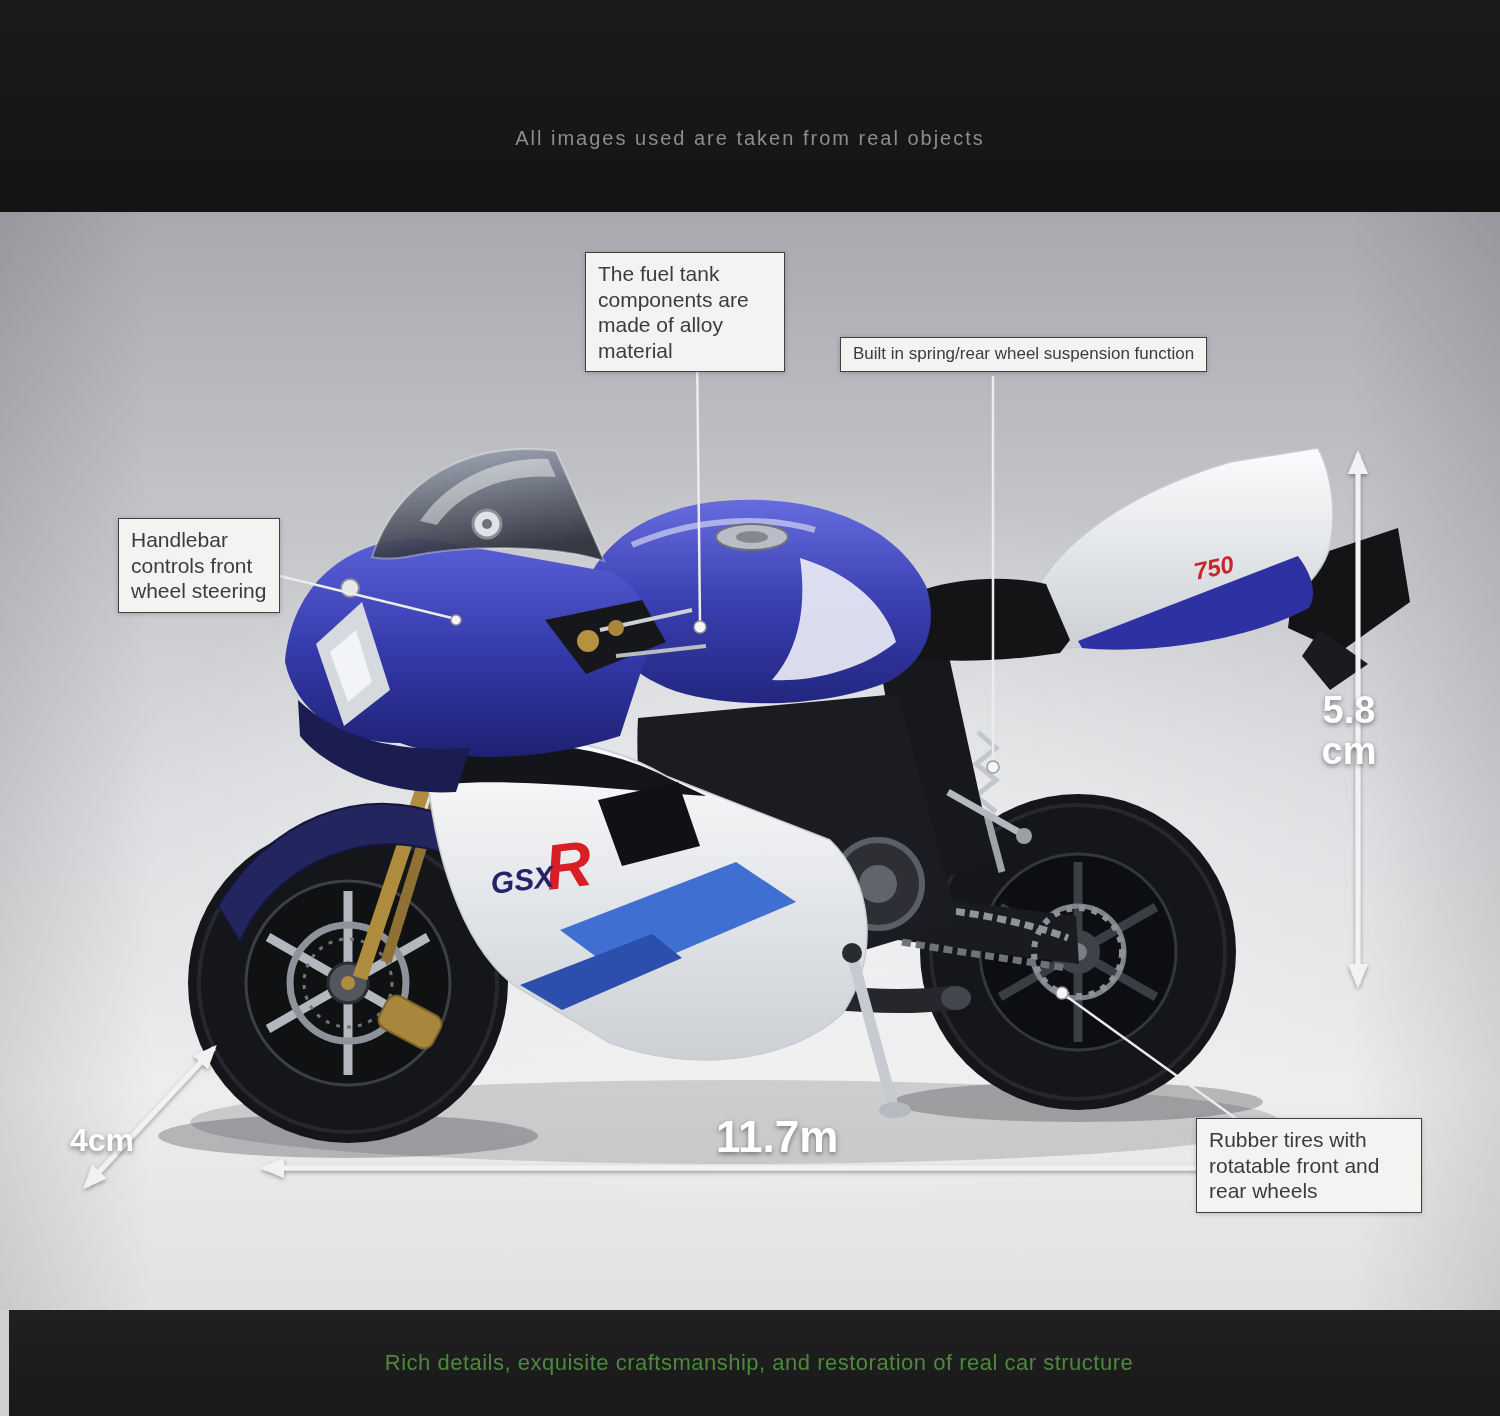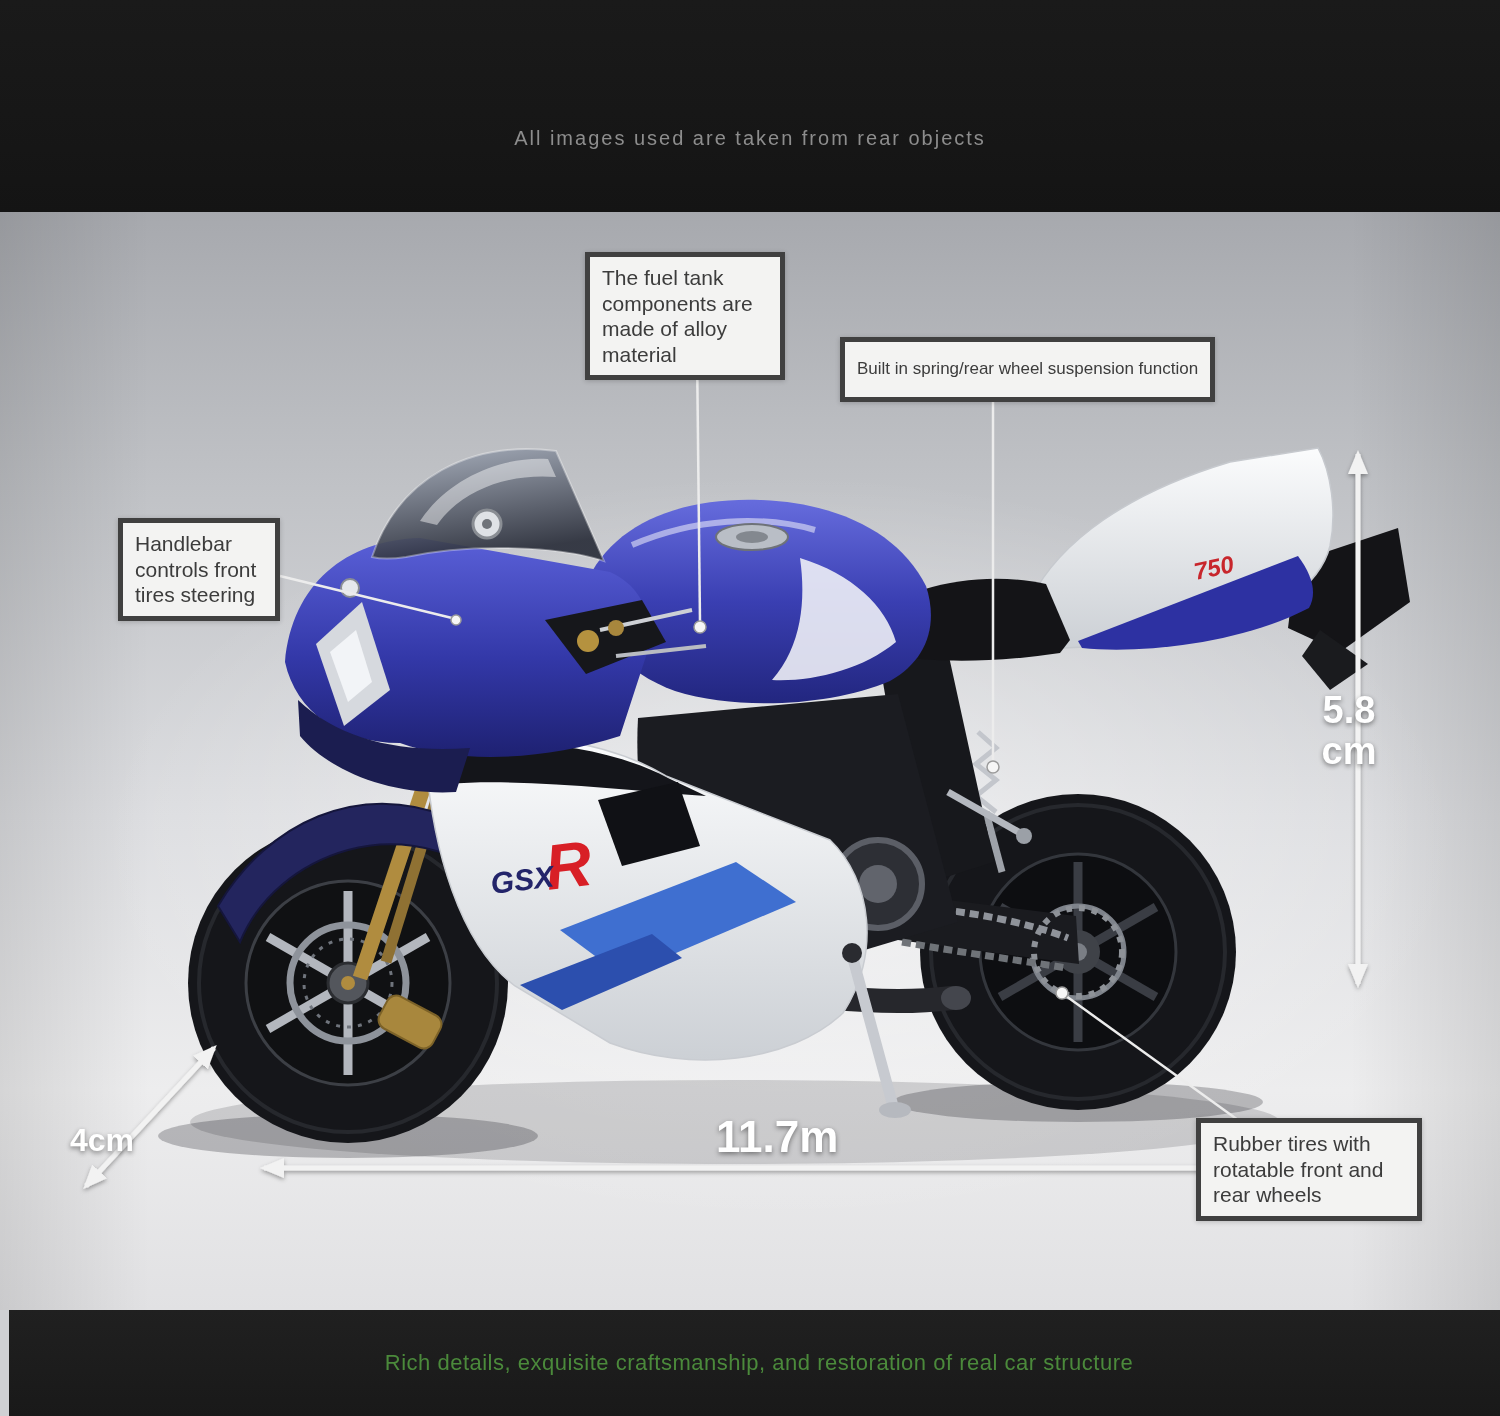--- a/index.html
+++ b/index.html
@@ -38,25 +38,25 @@
     margin-left:9px;
   }
   .footer-text { font-size:22px; letter-spacing:0.5px; color:#4b8a3b; }
 
   .overlay {
     position:absolute; left:0; top:0; width:1500px; height:1416px; z-index:2;
   }
 
   .callout {
     position:absolute; z-index:4;
-    background:#f3f3f2; border:5px solid #404040; color:#3c3c3c;
+    background:#f3f3f2; border:1px solid #404040; color:#3c3c3c;
     font-size:21px; line-height:1.22; padding:8px 12px;
     box-shadow:0 1px 5px rgba(0,0,0,0.20);
   }
-  .callout.small { font-size:17px; padding:17px 12px; white-space:nowrap; }
+  .callout.small { font-size:17px; padding:6px 12px; white-space:nowrap; }
 
   .dim-label {
     position:absolute; z-index:4; color:#ffffff; font-weight:bold;
     text-shadow:0 2px 5px rgba(0,0,0,0.45);
   }
   .dim-height { left:1306px; top:690px; width:86px; font-size:38px; line-height:1.08; text-align:center; }
   .dim-length { left:716px; top:1112px; font-size:44px; }
   .dim-width  { left:70px;  top:1122px; font-size:32px;text-align:center; }
 </style>
 </head>
@@ -245,28 +245,28 @@
     </g>
 
     <g filter="url(#soft)" stroke="#f2f2f2" stroke-width="5">
       <line x1="1358" y1="454" x2="1358" y2="984" marker-start="url(#arr)" marker-end="url(#arr)"></line>
       <line x1="264" y1="1168" x2="1254" y2="1168" marker-start="url(#arr)" marker-end="url(#arr)"></line>
       <line x1="214" y1="1048" x2="86" y2="1186" marker-start="url(#arr)" marker-end="url(#arr)"></line>
     </g>
   </svg>
 
   <header class="band-top">
-    <p class="subtitle">All images used are taken from rear objects</p>
+    <p class="subtitle">All images used are taken from real objects</p>
   </header>
 
   <div class="callout" style="left:585px; top:252px; width:200px;">The fuel tank components are made of alloy material</div>
 
   <div class="callout small" style="left:840px; top:337px;">Built in spring/rear wheel suspension function</div>
 
-  <div class="callout" style="left:118px; top:518px; width:162px;">Handlebar controls front tires steering</div>
+  <div class="callout" style="left:118px; top:518px; width:162px;">Handlebar controls front wheel steering</div>
 
   <div class="callout" style="left:1196px; top:1118px; width:226px;">Rubber tires with rotatable front and rear wheels</div>
 
   <div class="dim-label dim-height">5.8 cm</div>
   <div class="dim-label dim-length">11.7m</div>
   <div class="dim-label dim-width">4cm</div>
 
   <footer class="band-bottom">
     <p class="footer-text">Rich details, exquisite craftsmanship, and restoration of real car structure</p>
   </footer>

